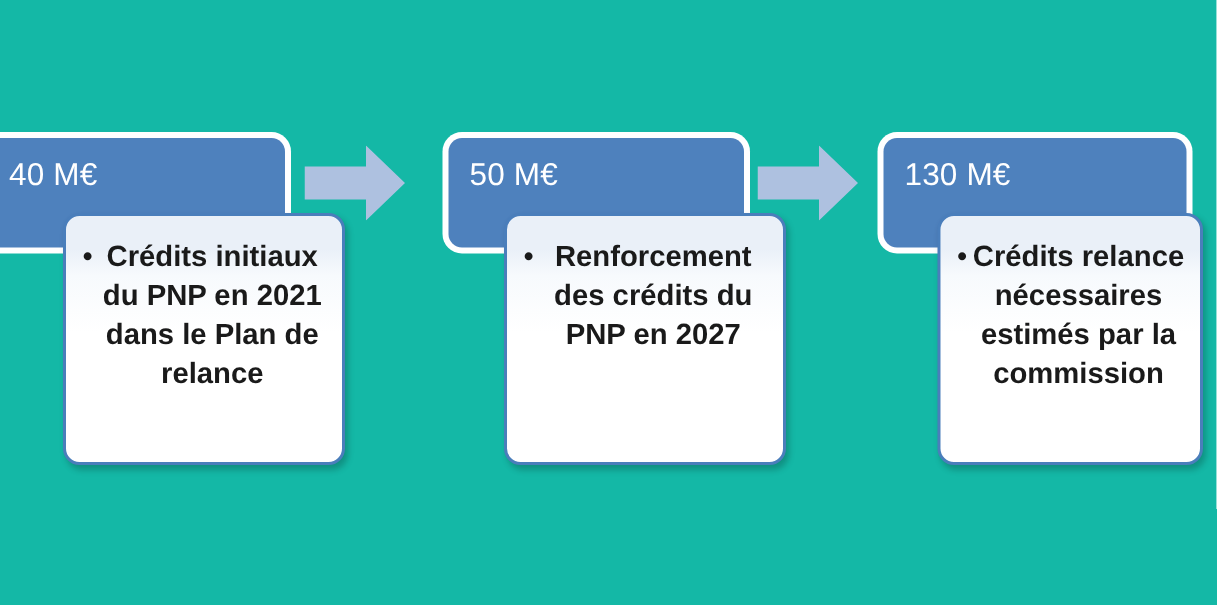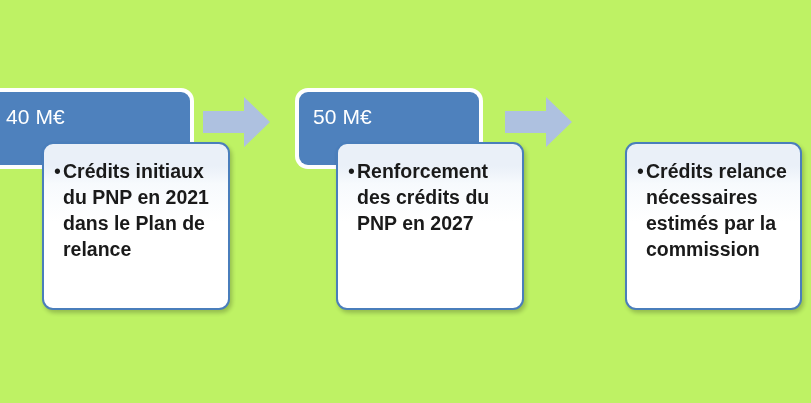--- a/index.html
+++ b/index.html
@@ -14,21 +14,22 @@
     overflow: hidden;
     font-family: "Liberation Sans", sans-serif;
   }
 
   #canvas {
     position: absolute;
     left: 0;
     top: 0;
     width: 811px;
     height: 403px;
-    background: #bef264;
+    background: #14b8a6;
+    text-align: center;
   }
 
   
   .step {
     position: absolute;
     top: 0;
     height: 403px;
     width: 100%;
   }
 
@@ -114,40 +115,43 @@
     </div>
   </div>
 
   <div class="arrow" style="left:203px; top:97px; width:68px; height:50px;">
     <svg width="68" height="50" viewBox="0 0 68 50">
       <polygon points="0,14 41,14 41,0 67,25 41,50 41,36 0,36" fill="#aec1e0"></polygon>
     </svg>
   </div>
 
   <div class="step">
-    <div class="plate" style="left:299px; top:92px; width:180px; height:73px;padding-left:12px;">
+    <div class="plate" style="left:299px; top:92px; width:197px; height:73px;padding-left:12px;">
       <span class="plate-label">50 M€</span>
     </div>
     <div class="card" style="left:336px; top:142px; width:188px; height:168px;">
       <div class="card-inner">
         <div class="bullet-line">
           <span class="bullet-dot">•</span>
           <span class="bullet-text">Renforcement des crédits du PNP en 2027</span>
         </div>
       </div>
     </div>
   </div>
 
   <div class="arrow" style="left:505px; top:97px; width:68px; height:50px;">
     <svg width="68" height="50" viewBox="0 0 68 50">
       <polygon points="0,14 41,14 41,0 67,25 41,50 41,36 0,36" fill="#aec1e0"></polygon>
     </svg>
   </div>
 
   <div class="step">
+    <div class="plate" style="left:589px; top:92px; width:202px; height:73px;">
+      <span class="plate-label">130 M€</span>
+    </div>
     <div class="card" style="left:625px; top:142px; width:177px; height:168px;">
       <div class="card-inner">
         <div class="bullet-line">
           <span class="bullet-dot">•</span>
           <span class="bullet-text">Crédits relance nécessaires estimés par la commission</span>
         </div>
       </div>
     </div>
   </div>
 

